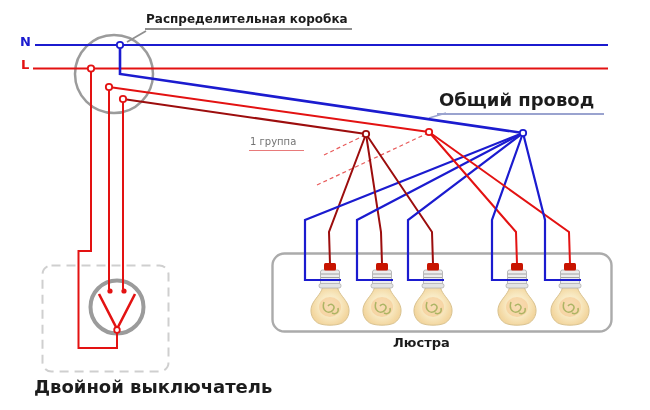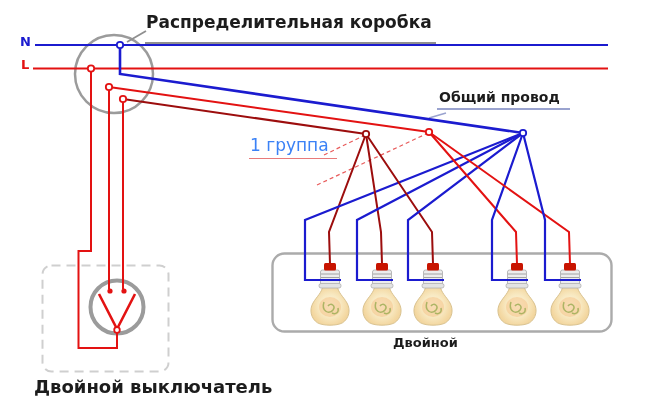--- a/index.html
+++ b/index.html
@@ -2,27 +2,27 @@
 <html><head>
 <meta charset="utf-8">
 <style>
   html,body{margin:0;padding:0;background:#fff;}
   .stage{
     position:relative;width:650px;height:410px;background:#fff;overflow:hidden;
     font-family:"DejaVu Sans","Liberation Sans",sans-serif;
   }
   .stage svg{position:absolute;left:0;top:0;}
   .lbl{position:absolute;white-space:nowrap;color:#1c1c1c;line-height:1.1;}
-  .lbl-title{left:145px;top:13px;font-size:17px;font-weight:700;
-    border-bottom:2px solid #8f8f8f;padding:0 4px 10px 1px;}
+  .lbl-title{left:145px;top:13px;font-size:12px;font-weight:700;
+    border-bottom:2px solid #8f8f8f;padding:0 4px 2px 1px;}
   .lbl-n{left:20px;top:35px;font-size:13px;font-weight:700;color:#1b1bcf;}
   .lbl-l{left:21px;top:58px;font-size:13px;font-weight:700;color:#e31212;}
-  .lbl-common{left:437px;top:90px;font-size:14px;font-weight:700;
+  .lbl-common{left:437px;top:90px;font-size:18px;font-weight:700;
     border-bottom:2px solid #9aa3cf;padding:0 10px 3px 2px;}
-  .lbl-group{font-size:17px;color:#3b82f6;border-bottom:1.5px solid #e87a7a;
+  .lbl-group{font-size:10px;color:#737373;border-bottom:1.5px solid #e87a7a;
     padding:0 8px 3px 1px;}
   .lbl-g1{left:249px;top:136px;}
   .lbl-g2{left:249px;top:165px;}
   .lbl-lustra{left:393px;top:336px;font-size:13px;font-weight:700;}
   .lbl-switch{left:34px;top:377px;font-size:18px;font-weight:700;}
 </style>
 </head>
 <body>
 
 <div class="stage">
@@ -138,15 +138,15 @@
     <circle class="n-red" cx="117" cy="330" r="2.8" fill="#ffffff" stroke-width="1.8" stroke="#e31212"></circle>
     <circle cx="110" cy="291" r="2.6" fill="#e31212"></circle>
     <circle cx="124" cy="291" r="2.6" fill="#e31212"></circle>
   </svg>
 
   <div class="lbl lbl-title">Распределительная коробка</div>
   <div class="lbl lbl-n">N</div>
   <div class="lbl lbl-l">L</div>
   <div class="lbl lbl-common">Общий провод</div>
   <div class="lbl lbl-group lbl-g1">1 группа</div>
-  <div class="lbl lbl-lustra">Двойной</div>
+  <div class="lbl lbl-lustra">Люстра</div>
   <div class="lbl lbl-switch">Двойной выключатель</div>
 </div>
 
 </body></html>

